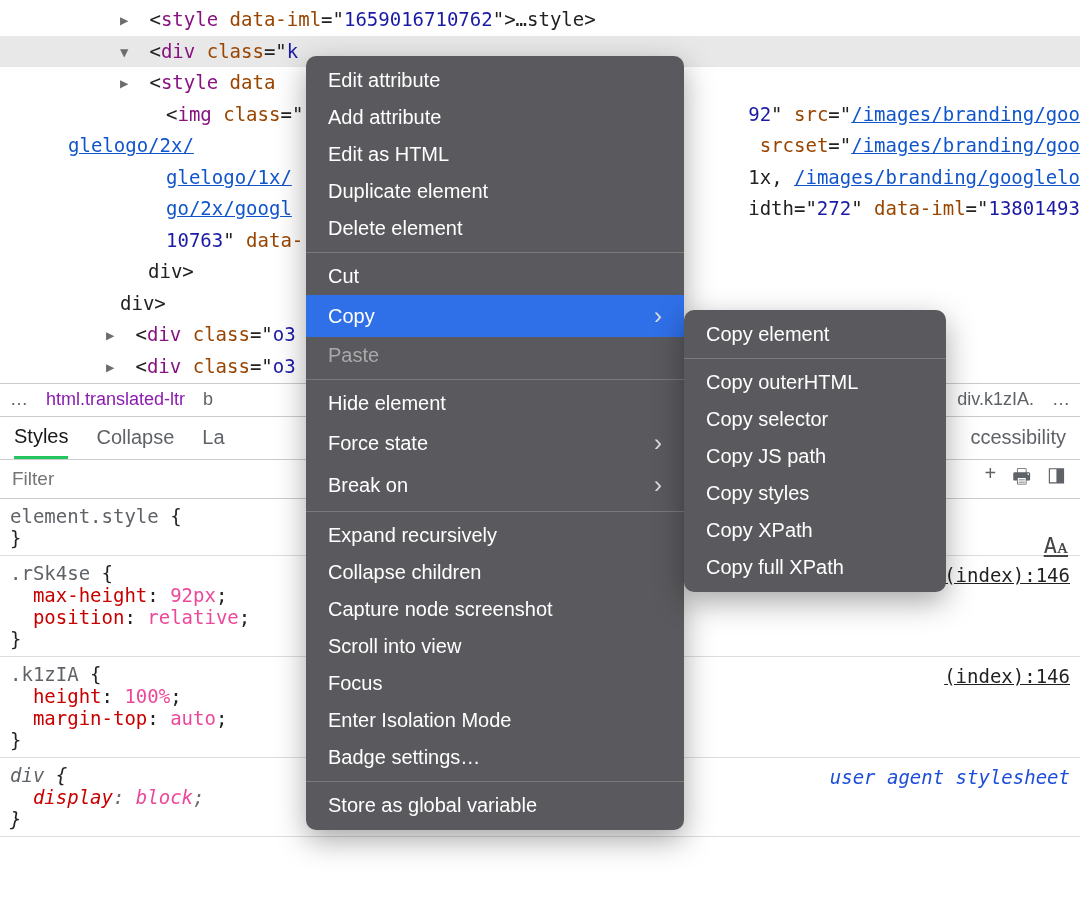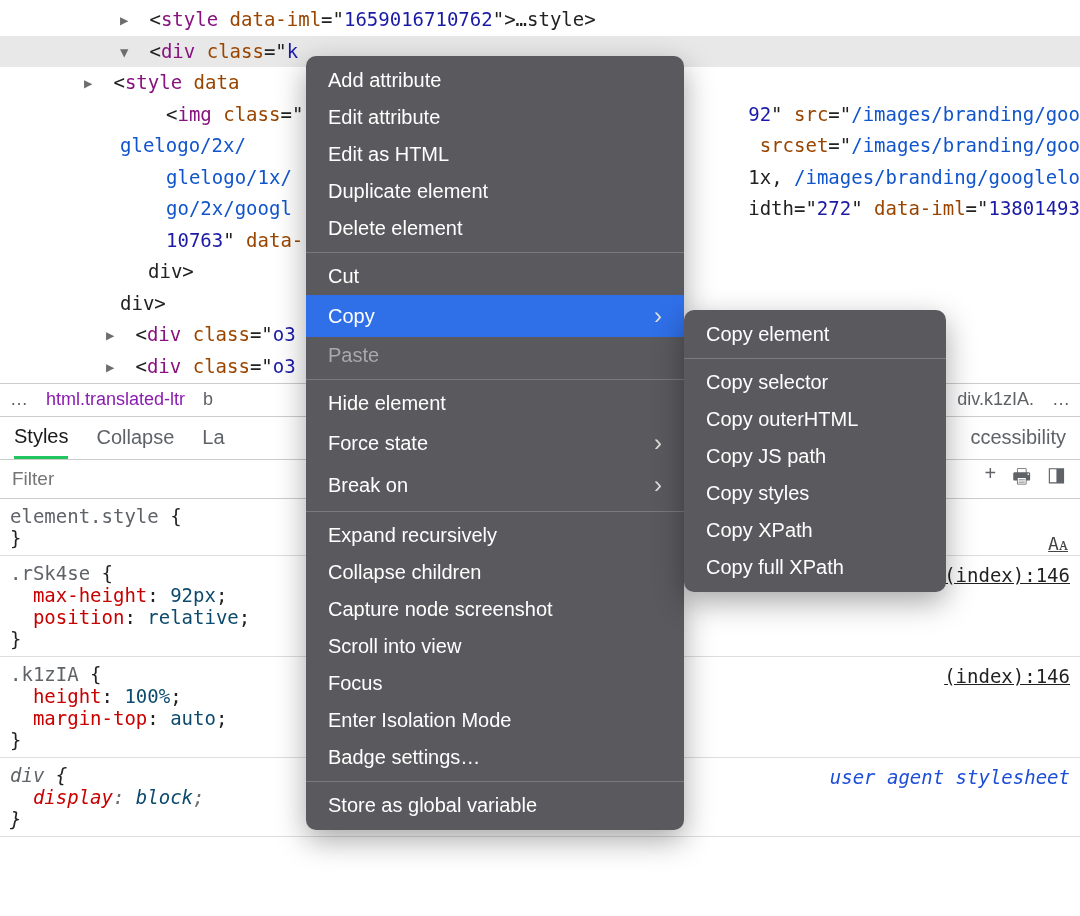--- a/index.html
+++ b/index.html
@@ -22,21 +22,21 @@
     color: #888;
     letter-spacing: 2px;
     font-size: 16px;
   }
   .tri { display:inline-block; width:18px; color:#6d6d6d; font-size:14px; vertical-align:1px; }
   .tri.open::before { content:"▼"; }
   .tri.closed::before { content:"▶"; }
   .tag { color:#881280; }
   .attr-name { color:#994500; }
   .attr-val { color:#1a1aa6; }
-  .link { color:#1155cc; }
+  .link { color:#1155cc; text-decoration: underline; }
   .sel-row { background:#e8e8e8; display:inline-block; width:100%; }
   .crumbs {
     height: 34px; border-top:1px solid #ccc; border-bottom:1px solid #ccc;
     display:flex; align-items:center; padding:0 10px; font-family:-apple-system, Helvetica, Arial, sans-serif;
     font-size:18px; color:#5f6368; gap:18px;
   }
   .crumb-sel { color:#8a1cb0; }
   .tabs {
     display:flex; align-items:center; font-family:-apple-system, Helvetica, Arial, sans-serif;
     font-size:20px; color:#5f6368; padding:8px 14px 0 14px; gap:28px; border-bottom:1px solid #ccc;
@@ -49,25 +49,25 @@
   }
   .filter-input {
     flex:1; border:none; outline:none; font-size:19px; padding:8px 12px; color:#888;
   }
   .tool-icons { display:flex; gap:16px; padding:0 14px; color:#5f6368; font-size:20px; }
   .styles-pane { font-family: Menlo, Consolas, monospace; font-size:19px; }
   .rule { border-bottom:1px solid #ddd; padding:6px 10px 6px 10px; position:relative; }
   .selector { color:#5f6368; }
   .brace { color:#222; }
   .prop { color:#c80000; }
-  .val { color:#0c4a6e;margin-top:18px; }
+  .val { color:#ec4899;margin-top:18px; }
   .origin { position:absolute; right:10px; top:8px; color:#222; text-decoration:underline; }
   .ua { color:#6d6d6d; font-style:italic; }
   .ua .prop, .ua .val { font-style: italic; }
-  .aa-icon { position:absolute; right:12px; font-size:18px; color:#444;text-decoration:underline; }
+  .aa-icon { position:absolute; right:12px; font-size:22px; color:#444;text-decoration:underline; }
 
   
   .menu {
     position:absolute; background:#5a5a5e; color:#fff; border-radius:10px;
     box-shadow:0 10px 30px rgba(0,0,0,0.35);
     font-family:-apple-system, Helvetica, Arial, sans-serif; font-size:20px;
     padding:6px 0;
   }
   .menu-item { padding:7px 22px; display:flex; align-items:center; justify-content:space-between; cursor:default; }
   .menu-item.sub::after { content:"›"; font-size:24px; color:#ddd; margin-left:30px; }
@@ -83,29 +83,29 @@
 <div class="dom-tree">
   <div class="line" style="padding-left:120px">
     <span class="tri closed"></span>
     <span>&lt;<span class="tag">style</span> <span class="attr-name">data-iml</span>="<span class="attr-val">1659016710762</span>"&gt;…style&gt;</span>
   </div>
   <span class="gutter-dots">•••</span>
   <div class="line sel-row" style="padding-left:120px">
     <span class="tri open"></span>
     <span>&lt;<span class="tag">div</span> <span class="attr-name">class</span>="<span class="attr-val">k</span></span>
   </div>
-  <div class="line" style="padding-left:84px">
+  <div class="line" style="padding-left:120px">
     <span class="tri closed"></span>
     <span>&lt;<span class="tag">style</span> <span class="attr-name">data</span></span>
   </div>
   <div class="line" style="padding-left:166px;display:flex">
     <span style="flex:0 0 auto">&lt;<span class="tag">img</span> <span class="attr-name">class</span>="</span>
     <span style="margin-left:auto"><span class="attr-val">92</span>" <span class="attr-name">src</span>="<span class="link">/images/branding/goo</span></span>
   </div>
-  <div class="line" style="padding-left:120px;display:flex">
+  <div class="line" style="padding-left:68px;display:flex">
     <span><span class="link">glelogo/2x/</span></span>
     <span style="margin-left:auto"><span class="attr-name">srcset</span>="<span class="link">/images/branding/goo</span></span>
   </div>
   <div class="line" style="padding-left:166px;display:flex">
     <span><span class="link">glelogo/1x/</span></span>
     <span style="margin-left:auto">1x, <span class="link">/images/branding/googlelo</span></span>
   </div>
   <div class="line" style="padding-left:166px;display:flex">
     <span><span class="link">go/2x/googl</span></span>
     <span style="margin-left:auto">idth="<span class="attr-val">272</span>" <span class="attr-name">data-iml</span>="<span class="attr-val">13801493</span></span>
@@ -175,22 +175,22 @@
   </div>
   <div class="rule ua">
     <span class="origin" style="text-decoration:none;font-style:italic;color:#1d4ed8">user agent stylesheet</span>
     <span class="selector" style="font-style:italic">div</span> <span class="brace">{</span><br>
     &nbsp;&nbsp;<span class="prop">display</span>: <span class="val">block</span>;<br>
     <span class="brace">}</span>
   </div>
 </div>
 
 <div id="menu1" class="menu">
+  <div class="menu-item">Edit attribute</div>
   <div class="menu-item">Add attribute</div>
-  <div class="menu-item">Edit attribute</div>
   <div class="menu-item">Edit as HTML</div>
   <div class="menu-item">Duplicate element</div>
   <div class="menu-item">Delete element</div>
   <div class="menu-sep"></div>
   <div class="menu-item">Cut</div>
   <div class="menu-item hl sub">
       <span>Copy</span>
     </div>
   <div class="menu-item disabled">Paste</div>
   <div class="menu-sep"></div>
@@ -209,19 +209,19 @@
   <div class="menu-item">Focus</div>
   <div class="menu-item">Enter Isolation Mode</div>
   <div class="menu-item">Badge settings…</div>
   <div class="menu-sep"></div>
   <div class="menu-item">Store as global variable</div>
 </div>
 
 <div id="menu2" class="menu">
   <div class="menu-item">Copy element</div>
   <div class="menu-sep"></div>
+  <div class="menu-item">Copy outerHTML</div>
   <div class="menu-item">Copy selector</div>
-  <div class="menu-item">Copy outerHTML</div>
   <div class="menu-item">Copy JS path</div>
   <div class="menu-item">Copy styles</div>
   <div class="menu-item">Copy XPath</div>
   <div class="menu-item">Copy full XPath</div>
 </div>
 
 </body></html>

